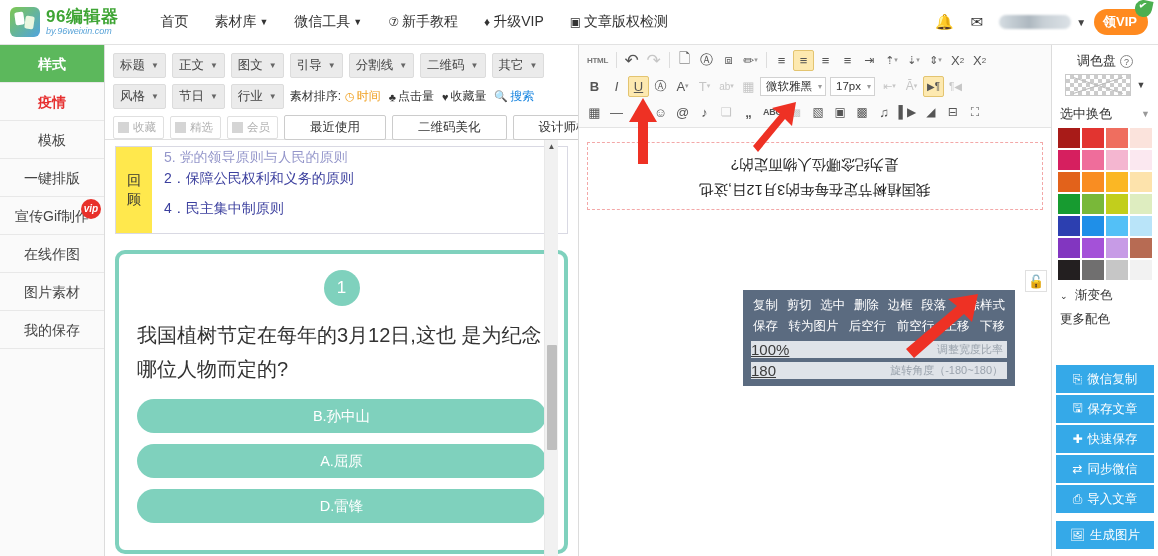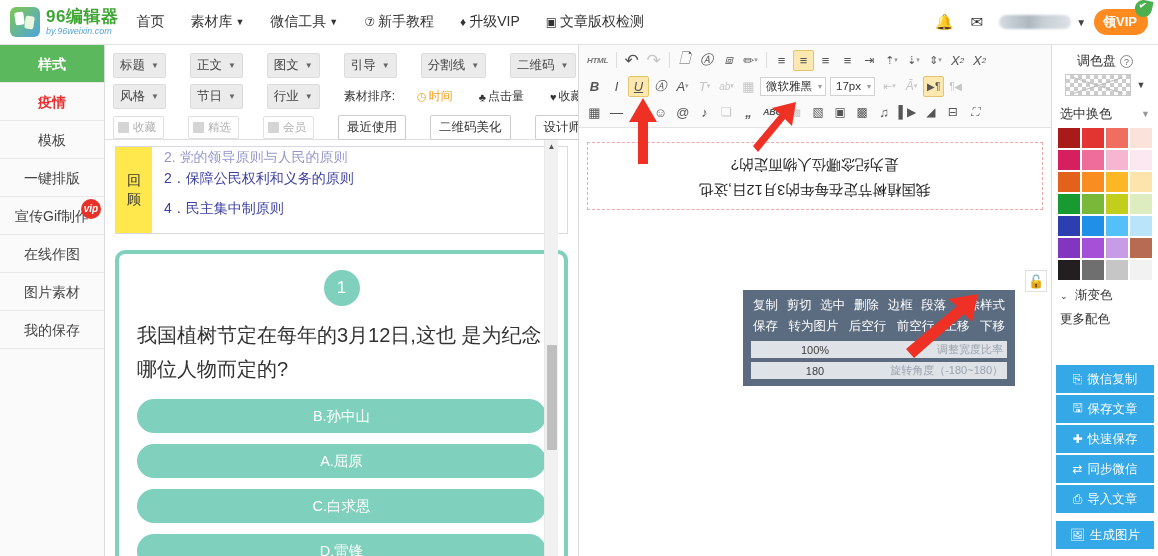--- a/index.html
+++ b/index.html
@@ -27,21 +27,21 @@
     background:#fff; border-radius:2px; transform: rotate(-8deg);
   }
   .logo-mark:after {
     content:""; position:absolute; left:15px; top:9px; width:9px; height:13px;
     background:#eaf7e0; border-radius:2px; transform: rotate(8deg);
   }
   .logo-text { margin-left: 6px; line-height: 1; }
   .logo-title { font-size: 17px; font-weight: bold; color: #3fa535; letter-spacing: .5px; }
   .logo-sub { font-size: 9px; color: #5aa4d8; font-style: italic; margin-top: 2px; }
 
-  .nav-items { display: flex; align-items: flex-start; margin-left: 18px; }
+  .nav-items { display: flex; align-items: flex-start; margin-left: 42px; }
   .nav-item {
     font-size: 14px; color: #333; margin-right: 26px;
     display: flex; align-items: center; cursor: pointer; white-space: nowrap;
   }
   .nav-item .caret { margin-left: 3px; font-size: 9px; }
   .nav-ic { margin-right: 3px; font-size: 12px; display:inline-block; }
 
   .nav-right { margin-left: auto; display: flex; align-items: center; margin-right: 10px; }
   .nav-ico-btn { font-size: 15px; color: #333; margin-right: 16px; cursor: pointer; }
   .user-blur {
@@ -78,42 +78,42 @@
     position: absolute; right: 3px; top: 2px; background: #e8302a; color: #fff;
     font-size: 10px; font-style: italic; border-radius: 50%;
     width: 20px; height: 20px; line-height: 20px; text-align: center; font-weight: bold;
   }
 
   
   .filterbar {
     position: absolute; left: 105px; top: 45px; width: 473px; height: 95px;
     background: #fff; border-bottom: 1px solid #e0e0e0; padding: 8px 6px 0 8px;
   }
-  .frow { display: flex; align-items: center; margin-bottom: 6px; flex-wrap: nowrap; gap: 18px; }
+  .frow { display: flex; align-items: center; margin-bottom: 6px; flex-wrap: nowrap; }
   .fdrop {
     background: #ebebeb; border: 1px solid #dcdcdc; border-radius: 2px;
     font-size: 12.5px; color: #444; padding: 3px 6px; margin-right: 6px;
     display: flex; align-items: center; cursor: pointer; white-space: nowrap;
   }
   .fdrop .caret { margin-left: 6px; font-size: 8px; color: #666; }
   .sortlbl { font-size: 12px; color: #333; margin-right: 4px; white-space: nowrap; }
   .sortopt { font-size: 12px; margin-right: 8px; display: flex; align-items: center; cursor: pointer; white-space: nowrap; }
   .sortopt.on { color: #f0a020; }
   .sortopt.plain { color: #333; }
   .sortopt.search { color: #1a86e0; }
   .sortopt .ic { margin-right: 2px; font-size: 11px; }
   .chkbtn {
     border: 1px solid #e0e0e0; border-radius: 2px; font-size: 11.5px; color: #b0b0b0;
     padding: 3px 7px 3px 4px; margin-right: 6px; display: flex; align-items: center;
     cursor: pointer; background: #fff; white-space: nowrap;
   }
   .chkbox { width: 11px; height: 11px; background: #d5d5d5; margin-right: 4px; display: inline-block; }
   .txtbtn {
     border: 1px solid #ccc; border-radius: 2px; background: #fff; font-size: 12.5px;
-    color: #333; padding: 3px 8px; margin-right: 6px; cursor: pointer; white-space: nowrap;
+    color: #333; padding: 3px 25px; margin-right: 6px; cursor: pointer; white-space: nowrap;
   }
 
   
   .preview {
     position: absolute; left: 105px; top: 140px; width: 473px; height: 416px;
     background: #fff; overflow: hidden;
   }
   .review-box {
     margin: 6px 10px 0 10px; border: 1px solid #d9d9e3; display: flex;
     height: 88px; overflow: hidden; background: #fff;
@@ -156,21 +156,21 @@
   
   .editor {
     position: absolute; left: 578px; top: 45px; width: 474px; height: 511px;
     background: #fff; border-left: 1px solid #dcdcdc; border-right: 1px solid #dcdcdc;
   }
   .etoolbar { background: #fafafa; border-bottom: 1px solid #e4e4e4; padding: 2px 2px; }
   .erow { display: flex; align-items: center; height: 26px; padding: 0 3px; }
   .ebtn {
     min-width: 21px; height: 21px; display: flex; align-items: center; justify-content: center;
     font-size: 12px; color: #555; margin-right: 1px; cursor: pointer; border: 1px solid transparent;
-    border-radius: 2px; position: relative; padding: 0 2px; font-style: italic;
+    border-radius: 2px; position: relative; padding: 0 2px;
   }
   .ebtn.sel { background: #fde9b0; border-color: #e3c470; }
   .ebtn.tiny { font-size: 8px; font-weight: bold; letter-spacing: -.3px; color:#777; }
   .ebtn.faded { color: #c6c6c6; }
   .esep { width: 1px; height: 16px; background: #ddd; margin: 0 4px; }
   .ecombo {
     border: 1px solid #d2d2d2; background: #fff; height: 19px; display: flex; align-items: center;
     font-size: 11.5px; color: #333; padding: 0 3px 0 5px; margin-right: 4px; cursor: pointer;
   }
   .ecombo .cc { color: #999; font-size: 8px; margin-left: 6px; }
@@ -187,21 +187,21 @@
     position: absolute; left: 164px; top: 162px; width: 272px;
     background: #5b6b80; color: #fff; padding: 5px 6px 7px 6px; z-index: 30;
   }
   .ctx-row { display: flex; justify-content: space-between; padding: 2px 4px; }
   .ctx-item { font-size: 12.5px; cursor: pointer; white-space: nowrap; }
   .slider {
     position: relative; height: 17px; background: #e9ecef; margin: 4px 2px 0 2px;
     display: flex; align-items: center; cursor: pointer; overflow: hidden;
   }
   .slider .fill { position: absolute; left: 0; top: 0; bottom: 0; background: #dfe3e8; }
-  .slider .val { position: relative; width: 50%; text-align: center; font-size: 11px; color: #3c3c3c; }
+  .slider .val { position: relative; width: 50%; font-size: 15px; color: #3c3c3c; text-decoration: underline; }
   .slider .lbl { position: relative; flex: 1; text-align: right; padding-right: 4px; font-size: 11px; color: #9aa3ad; white-space: nowrap; }
   .lockbtn {
     position: absolute; right: 4px; top: 142px; width: 22px; height: 22px;
     background: #fff; border: 1px solid #e0e0e0; display: flex; align-items: center;
     justify-content: center; font-size: 13px; color: #555; z-index: 31;
   }
 
   
   .arrow { position: absolute; z-index: 50; pointer-events: none; }
 
@@ -423,32 +423,31 @@
   </div>
 
   <div class="preview">
 
     <div class="review-box">
       <div class="review-tab">
         <span>回</span>
         <span>顾</span>
       </div>
       <div class="review-list">
-        <div class="review-line clipped">2. 党的领导原则与人民的原则</div>
+        <div class="review-line clipped">5. 党的领导原则与人民的原则</div>
         <div class="review-line">2．保障公民权利和义务的原则</div>
         <div class="review-line">4．民主集中制原则</div>
       </div>
     </div>
 
     <div class="quiz-card">
       <div class="quiz-num">1</div>
       <div class="quiz-q">我国植树节定在每年的3月12日,这也 是为纪念哪位人物而定的?</div>
       <div class="quiz-opt">B.孙中山</div>
       <div class="quiz-opt">A.屈原</div>
-      <div class="quiz-opt">C.白求恩</div>
       <div class="quiz-opt">D.雷锋</div>
     </div>
 
     <div class="scroll-track">
       <div class="scroll-arrow">▲</div>
       <div class="scroll-thumb"></div>
     </div>
   </div>
 
   <div class="editor">

